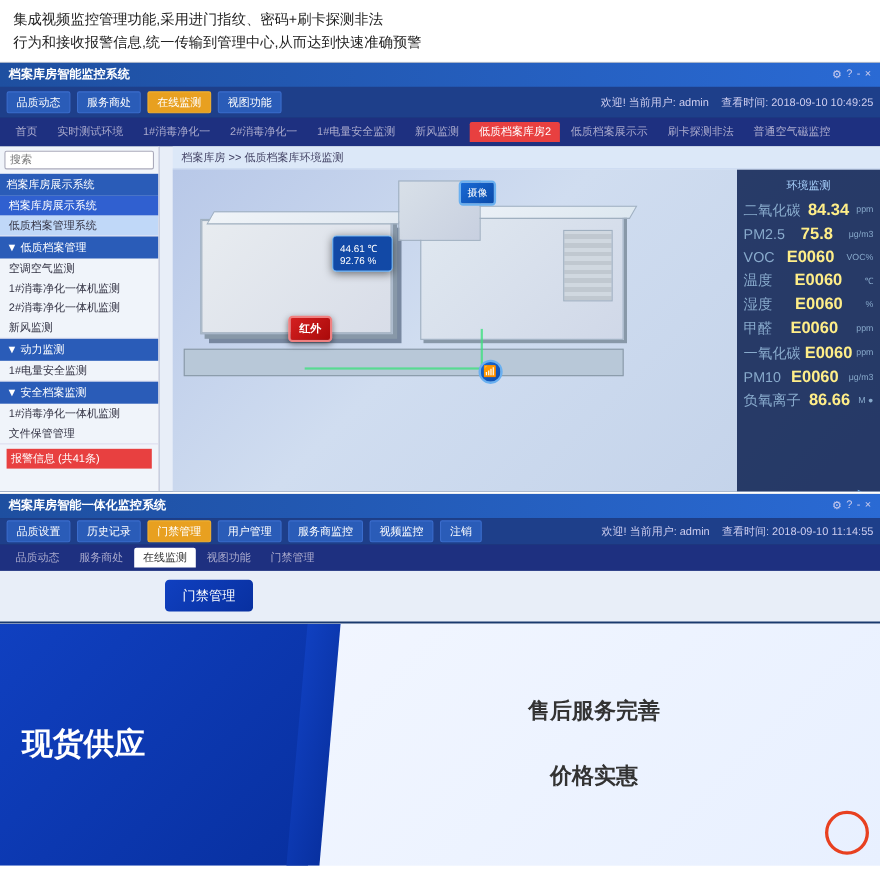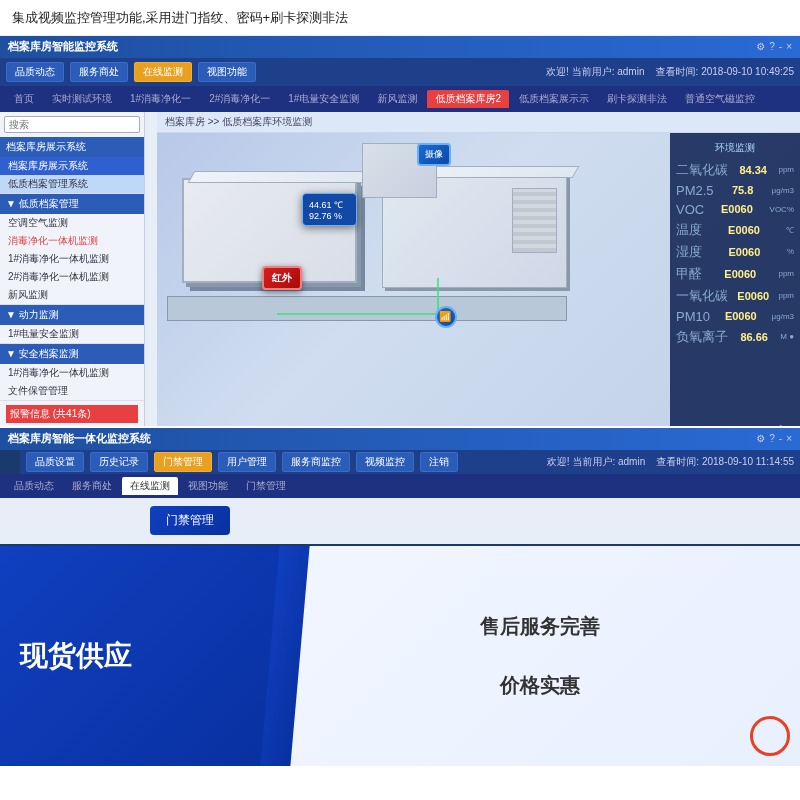--- a/index.html
+++ b/index.html
@@ -206,21 +206,21 @@
       margin-bottom: 6px;
       text-align: center;
     }
     .env-row {
       display: flex;
       justify-content: space-between;
       align-items: center;
       margin-bottom: 4px;
     }
     .env-label { color: #88aacc; font-size: 13px; }
-    .env-value { color: #ffee88; font-size: 11px; font-weight: bold; }
+    .env-value { color: #ffee88; font-size: 15px; font-weight: bold; }
     .env-unit { color: #88aacc; font-size: 8px; }
 
     
     .alarm-section {
       padding: 4px 6px;
     }
     .alarm-title {
       background: #e84040;
       color: #fff;
       padding: 2px 4px;
@@ -329,28 +329,28 @@
       height: 24px;
       gap: 2px;
     }
     .second-toolbar {
       background: #1e3f8a;
       height: 24px;
       display: flex;
       align-items: center;
       padding: 0 6px;
       gap: 6px;
-      margin-left: 20px;
     }
   </style>
 </head>
 <body>
 
 <div class="top-banner">
   <p>集成视频监控管理功能,采用进门指纹、密码+刷卡探测非法</p>
+  <p>行为和接收报警信息,统一传输到管理中心,从而达到快速准确预警</p>
 </div>
 
 <div class="archive-system">
 
   <div class="sys-titlebar">
     <span class="sys-titlebar-title">档案库房智能监控系统</span>
     <div class="sys-titlebar-controls">
       <span>⚙</span>
       <span>?</span>
       <span>-</span>
@@ -390,21 +390,20 @@
         <input type="text" placeholder="搜索" style="">
       </div>
       <div class="sidebar-section">
         <div class="sidebar-section-title">档案库房展示系统</div>
         <div class="sidebar-item active">档案库房展示系统</div>
         <div class="sidebar-item selected">低质档案管理系统</div>
       </div>
       <div class="sidebar-section">
         <div class="sidebar-section-title">▼ 低质档案管理</div>
         <div class="sidebar-item">空调空气监测</div>
-        <div class="sidebar-item" style="color:#e84040;">消毒净化一体机监测</div>
         <div class="sidebar-item">1#消毒净化一体机监测</div>
         <div class="sidebar-item">2#消毒净化一体机监测</div>
         <div class="sidebar-item">新风监测</div>
       </div>
       <div class="sidebar-section">
         <div class="sidebar-section-title">▼ 动力监测</div>
         <div class="sidebar-item">1#电量安全监测</div>
       </div>
       <div class="sidebar-section">
         <div class="sidebar-section-title">▼ 安全档案监测</div>

